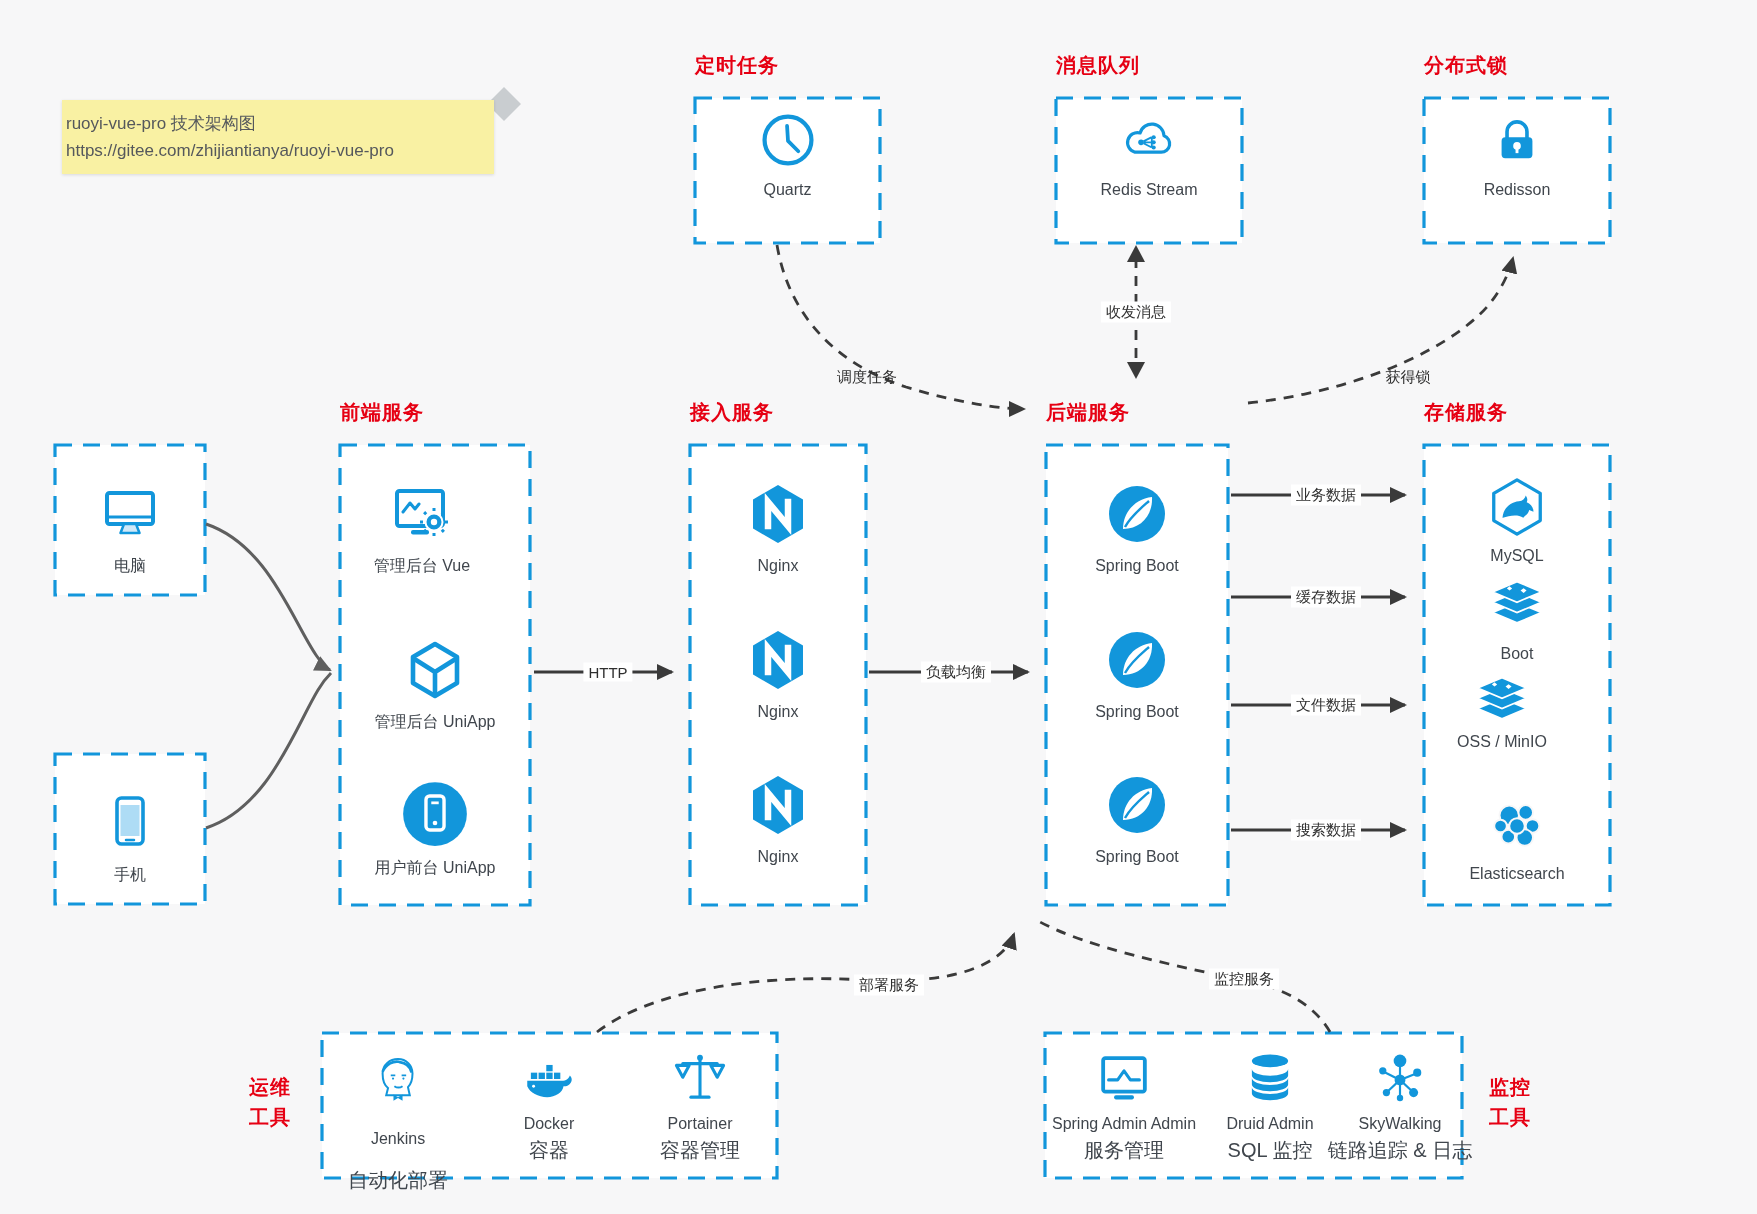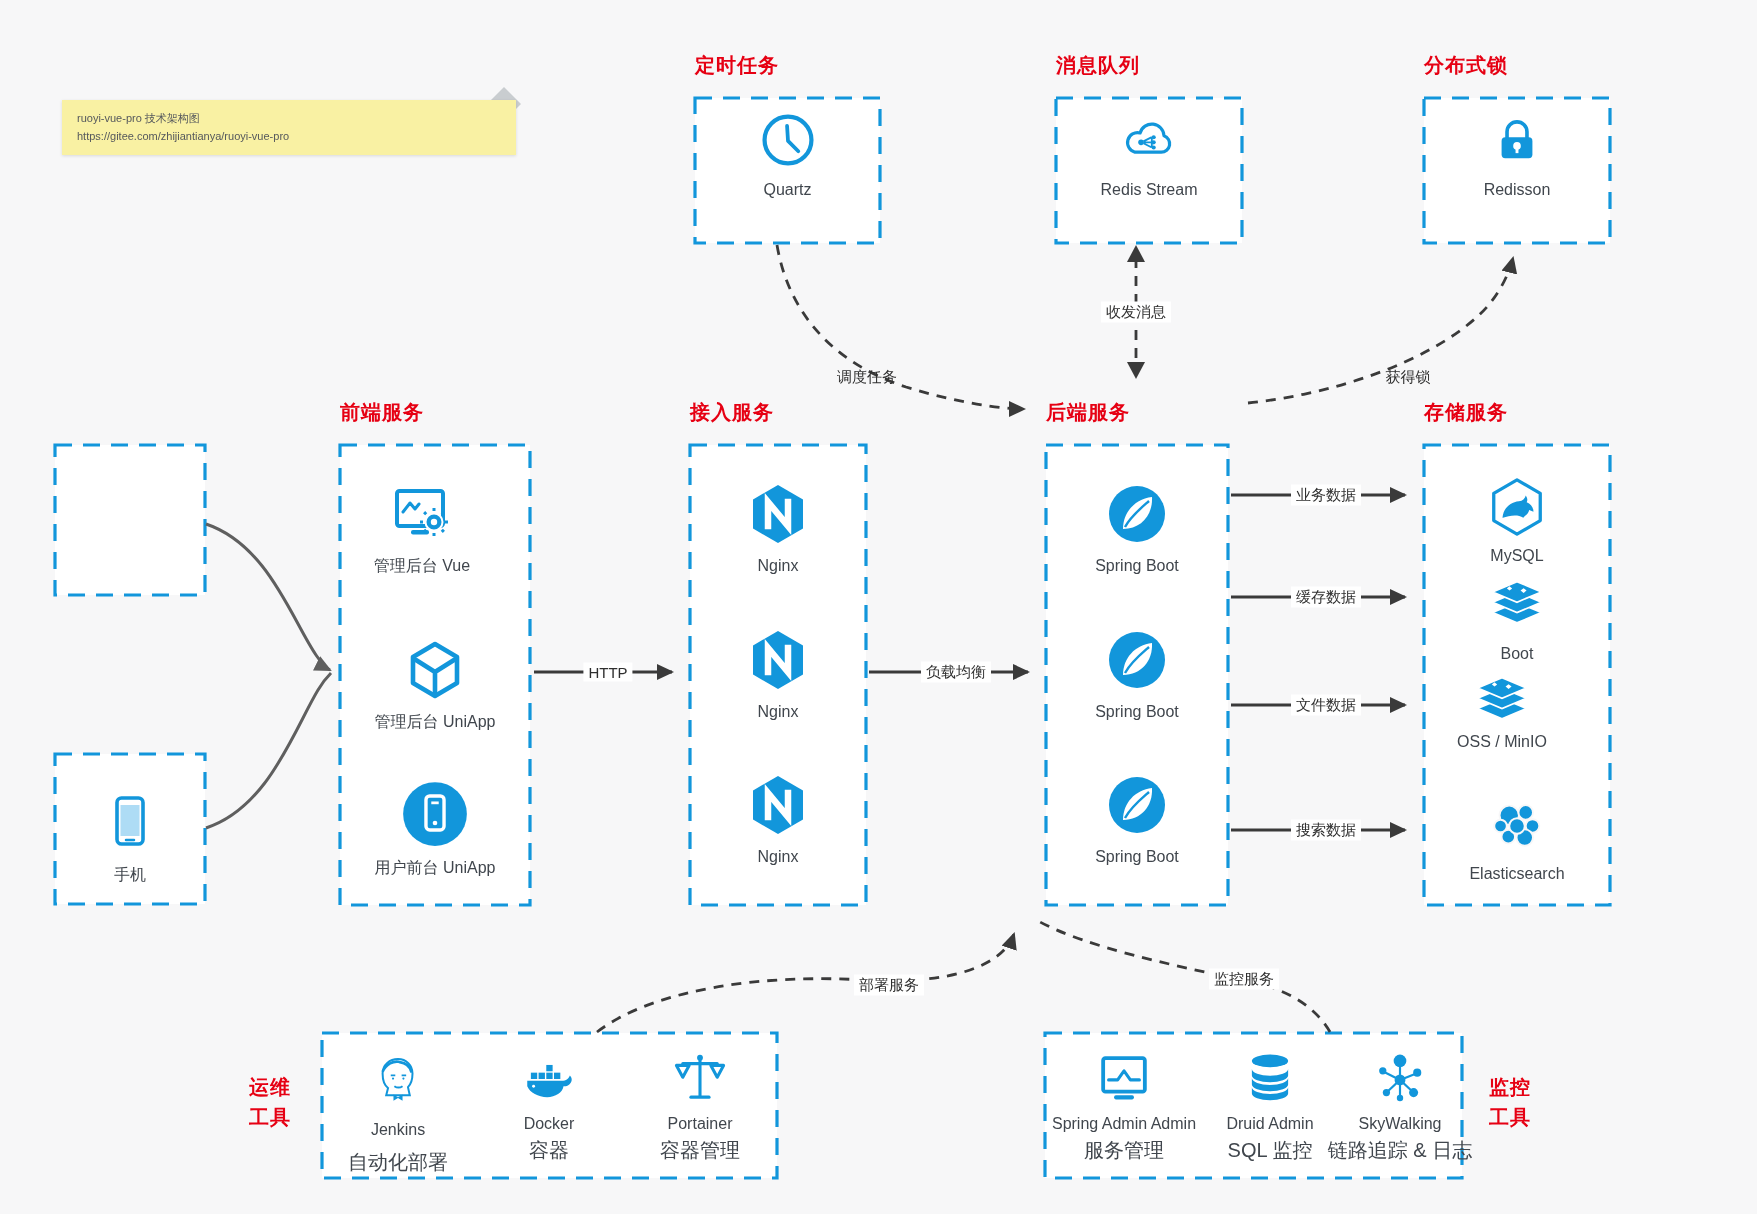--- a/index.html
+++ b/index.html
@@ -10,21 +10,21 @@
     color:var(--red,#e60013);letter-spacing:1px;white-space:nowrap;}
   .item{position:absolute;z-index:3;display:flex;flex-direction:column;align-items:center;gap:10px;}
   .item svg.ic{width:64px;height:64px;color:var(--accent,#1296db);flex:0 0 auto;}
   .item .lbl{font-size:16px;color:#40464d;white-space:nowrap;text-align:center;line-height:1.3;}
   .item .lbl2{font-size:20px;color:#40464d;white-space:nowrap;text-align:center;line-height:1.3;margin-top:-4px;}
   .edge-label{position:absolute;z-index:5;transform:translate(-50%,-50%);background:#ffffff;
     padding:1px 5px;font-size:15px;color:#2f2f2f;white-space:nowrap;}
   .side-title{position:absolute;z-index:4;color:var(--red,#e60013);font-weight:bold;font-size:20px;
     line-height:1.5;text-align:center;letter-spacing:1px;}
   .note{position:absolute;left:62px;top:100px;width:424px;z-index:4;background:var(--note-bg,#f9f1a3);
-    padding:10px 15px;font-size:11px;color:#55585c;line-height:1.6;box-shadow:0 1px 3px rgba(0,0,0,.12);}
+    padding:10px 4px;font-size:17px;color:#55585c;line-height:1.6;box-shadow:0 1px 3px rgba(0,0,0,.12);}
   .note-fold{position:absolute;left:492px;top:92px;width:24px;height:24px;background:#c9cdd0;
     transform:rotate(45deg);z-index:3;}
 </style>
 </head>
 <body>
 
 <div class="canvas">
 
   <svg class="layer" width="1757" height="1214" viewBox="0 0 1757 1214">
     <defs>
@@ -113,20 +113,28 @@
   <div class="item" style="left:1424px;top:110px;width:186px">
     <svg class="ic" style="width:58px;height:60px" viewBox="0 0 64 64">
       <path d="M21,30 v-7 a11,11 0 0 1 22,0 v7" fill="none" stroke="currentColor" stroke-width="4"></path>
       <rect x="15" y="29" width="34" height="23" rx="4" fill="currentColor"></rect>
       <circle cx="32" cy="38.5" r="4.2" fill="#ffffff"></circle>
       <rect x="30.4" y="40.5" width="3.2" height="6" fill="#ffffff"></rect>
     </svg>
     <div class="lbl">Redisson</div>
   </div>
 
+  <div class="item" style="left:55px;top:480px;width:150px;gap:12px">
+    <svg class="ic" viewBox="0 0 64 64">
+      <rect x="9" y="13" width="46" height="31" rx="2.5" fill="#ffffff" stroke="currentColor" stroke-width="4"></rect>
+      <line x1="11" y1="37" x2="53" y2="37" stroke="currentColor" stroke-width="3"></line>
+      <path d="M26,44 l-3.5,9 h19 l-3.5,-9 z" fill="#cfe8f8" stroke="currentColor" stroke-width="2.5" stroke-linejoin="round"></path>
+    </svg>
+    <div class="lbl">电脑</div>
+  </div>
 
   <div class="item" style="left:55px;top:789px;width:150px;gap:12px">
     <svg class="ic" viewBox="0 0 64 64">
       <rect x="19" y="9" width="26" height="46" rx="4.5" fill="#ffffff" stroke="currentColor" stroke-width="3.6"></rect>
       <rect x="22.5" y="16" width="19" height="31" fill="#aedcf5"></rect>
       <line x1="28" y1="51" x2="36" y2="51" stroke="currentColor" stroke-width="2.5" stroke-linecap="round"></line>
     </svg>
     <div class="lbl">手机</div>
   </div>
 
@@ -251,21 +259,21 @@
         <circle cx="48" cy="33" r="7"></circle>
           <circle cx="40" cy="45" r="8.5"></circle>
         <circle cx="23" cy="44" r="7"></circle>
           <circle cx="15" cy="33" r="6.5"></circle>
         <circle cx="32" cy="33" r="8"></circle>
       </g>
     </svg>
     <div class="lbl">Elasticsearch</div>
   </div>
 
-  <div class="item" style="left:323px;top:1050px;width:150px;gap:12px">
+  <div class="item" style="left:323px;top:1050px;width:150px;gap:21px">
     <svg class="ic" style="width:58px;height:58px" viewBox="0 0 64 64">
       <g stroke="currentColor" fill="none" stroke-width="2.2">
         <path d="M15,26 c0,-10 8,-16 17,-16 c9,0 16,7 16,16 c0,7 -2,12 -5,15 l2,9 h-26 l2,-8 c-4,-3 -6,-9 -6,-16 z" fill="#ffffff"></path>
         <path d="M15,24 c4,-9 12,-12 18,-11 c7,1 13,5 14,12" stroke-width="3"></path>
         <path d="M24,28 h5 M36,28 h5"></path>
         <path d="M28,40 c3,2 6,2 9,0"></path>
       </g>
       <circle cx="26.5" cy="31.5" r="1.2" fill="currentColor"></circle>
       <circle cx="38" cy="31.5" r="1.2" fill="currentColor"></circle>
       <path d="M27,49 l5,3 5,-3 v7 l-5,-3 -5,3 z" fill="currentColor"></path>

